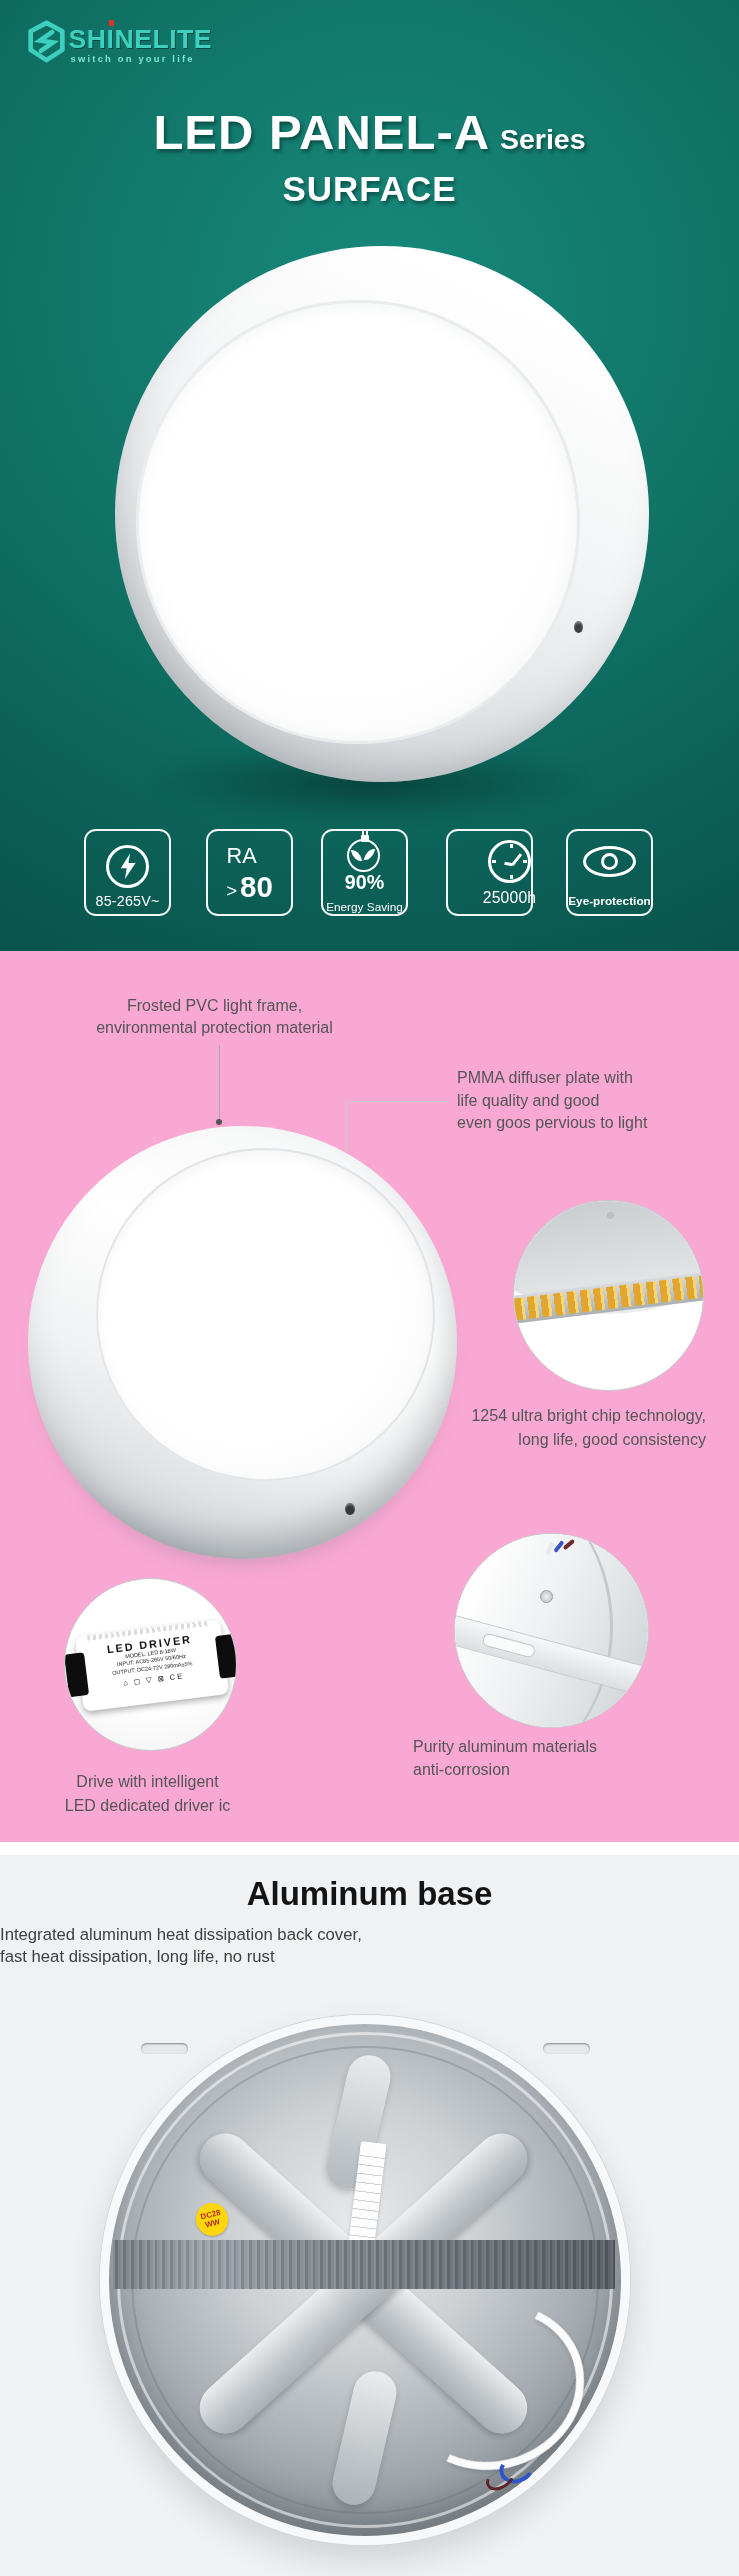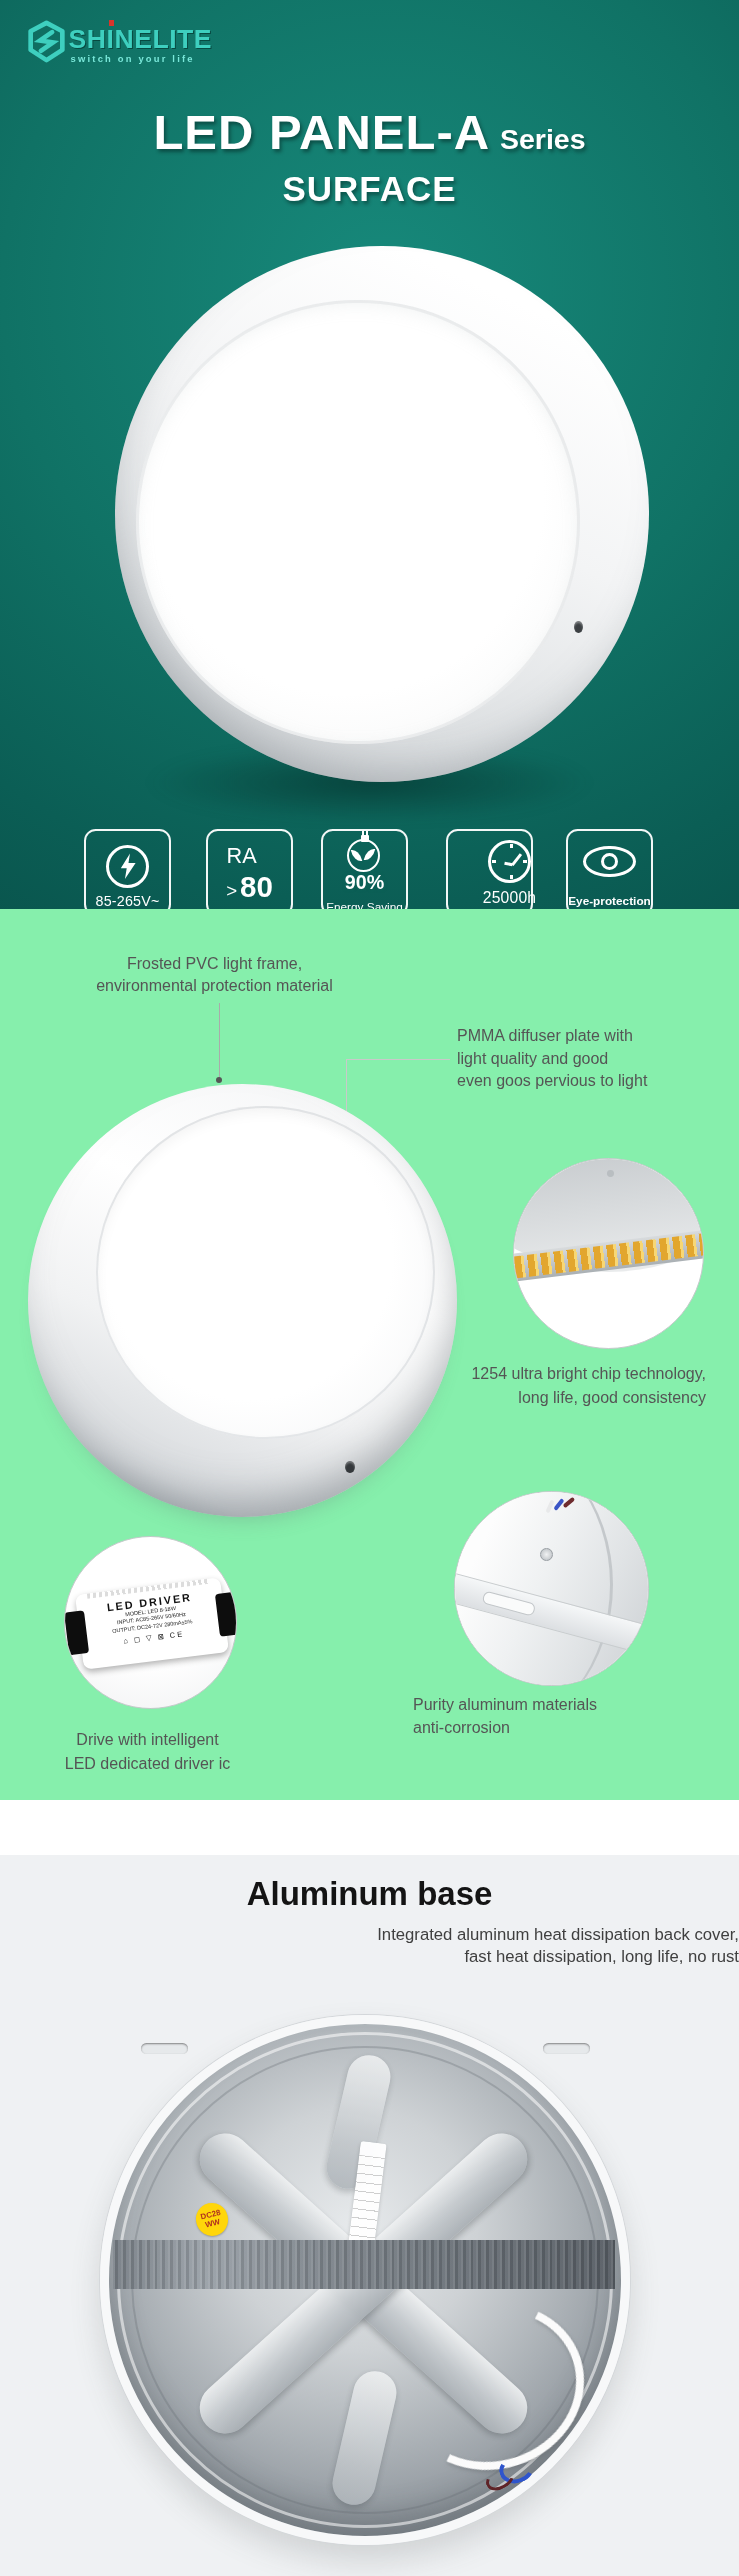--- a/index.html
+++ b/index.html
@@ -73,21 +73,21 @@
   .tick-t{left:18.7px;top:1px;width:3px;height:3.9px;} .tick-b{left:18.7px;top:32px;width:3px;height:3.9px;}
   .tick-l{left:1px;top:16.7px;width:3.9px;height:3px;} .tick-r{left:32px;top:16.7px;width:3.9px;height:3px;}
   .badge-4 .blabel { margin-top:5.9px; font-size:15.7px; }
 
   .eye { position:relative; width:53px; height:31.5px; margin-top:14.8px; }
   .eye .lid { position:absolute; left:0; top:0; width:53px; height:31.5px; border:3px solid #fff; border-radius:50%; }
   .eye .pupil { position:absolute; left:17.7px; top:6.9px; width:17.7px; height:17.7px; border:3.4px solid #fff; border-radius:50%; }
   .badge-5 .blabel-sm { margin-top:17px;font-weight:bold; }
 
   
-  .sec-mid { position:absolute; left:0; top:909px; width:739px; height:891px; background:#86efac; }
+  .sec-mid { position:absolute; left:0; top:951px; width:739px; height:891px; background:#f9a8d4; }
   .note { color:#555; font-size:16px; line-height:21.7px; }
   .note-frame { position:absolute; left:47px; top:44px; width:335px; text-align:center; }
   .note-diffuser { position:absolute; left:457px; top:116px; width:266px; text-align:left; line-height:22.6px; }
   .note-chip { position:absolute; left:409px; top:453px; width:297px; text-align:right; line-height:23.6px; }
   .note-driver { position:absolute; left:29.5px; top:819px; width:236px; text-align:center; line-height:23.6px; }
   .note-alu { position:absolute; left:413px; top:785px; width:236px; text-align:left; line-height:22.6px; }
 
   .lead-v1 { position:absolute; left:219px; top:94px; width:1px; height:75px; background:#aaa; }
   .dot-1 { position:absolute; left:216px; top:168px; width:5.9px; height:5.9px; border-radius:50%; background:#555; }
   .lead-h2 { position:absolute; left:346px; top:150px; width:104px; height:1px; background:#c9c9c9; }
@@ -138,21 +138,21 @@
     background:radial-gradient(#f1f2f3, #b6bbbf); border:1px solid #989ea3; }
   .wirelet { position:absolute; width:3.9px; height:12.8px; border-radius:2px; }
   .wl-blue { left:53%; top:3%; background:#3a55c6; transform:rotate(38deg); }
   .wl-red  { left:58%; top:2%; background:#6e2b2e; transform:rotate(50deg); }
   .wl-white{ left:48%; top:4%; background:#e8e9ea; transform:rotate(25deg); }
 
   
   .sec-base { position:absolute; left:0; top:1855px; width:739px; height:721px; background:#eff1f3; }
   .base-title { position:absolute; left:0; top:19.7px; width:739px; text-align:center;
     font-size:33px; font-weight:bold; color:#141414; }
-  .base-desc { position:absolute; left:0; top:69px; width:739px; text-align:right;
+  .base-desc { position:absolute; left:0; top:69px; width:739px; text-align:left;
     font-size:16.7px; line-height:21.7px; color:#3f3f3f; }
 
   .alu-disc { position:absolute; left:100px; top:160px; width:530px; height:530px; border-radius:50%;
     background:radial-gradient(circle at 48% 40%, #e7eaec 0%, #ced2d5 30%, #aab0b5 55%, #8a9198 76%, #7a8188 93%);
     border:9.8px solid #f7f8f9;
     box-shadow:0 0 0 1px #d4d7da, 0 15.7px 29.5px rgba(70,75,80,0.18), inset 0 -19.7px 27.6px rgba(55,60,66,0.28); }
   .alu-disc .ring1 { position:absolute; inset:7.9px; border:3px solid rgba(255,255,255,0.55); border-radius:50%; }
   .alu-disc .ring2 { position:absolute; inset:21.7px; border:2px solid rgba(100,106,112,0.3); border-radius:50%; }
   .xbar { position:absolute; left:43px; top:234px; width:423px; height:51px; border-radius:25.6px;
     background:linear-gradient(180deg, #eff1f2 0%, #c4c9cd 55%, #aab0b5 100%);
@@ -271,21 +271,21 @@
 
     <div class="note note-frame">
       <div>Frosted PVC light frame,</div>
       <div>environmental protection material</div>
     </div>
     <div class="lead-v1"></div>
     <div class="dot-1"></div>
 
     <div class="note note-diffuser">
       <div>PMMA diffuser plate with</div>
-      <div>light quality and good</div>
+      <div>life quality and good</div>
       <div>even goos pervious to light</div>
     </div>
     <div class="lead-h2"></div>
     <div class="lead-v2"></div>
     <div class="dot-2"></div>
 
     <div class="side-disc">
       <div class="side-face"></div>
       <div class="side-screw"></div>
     </div>

